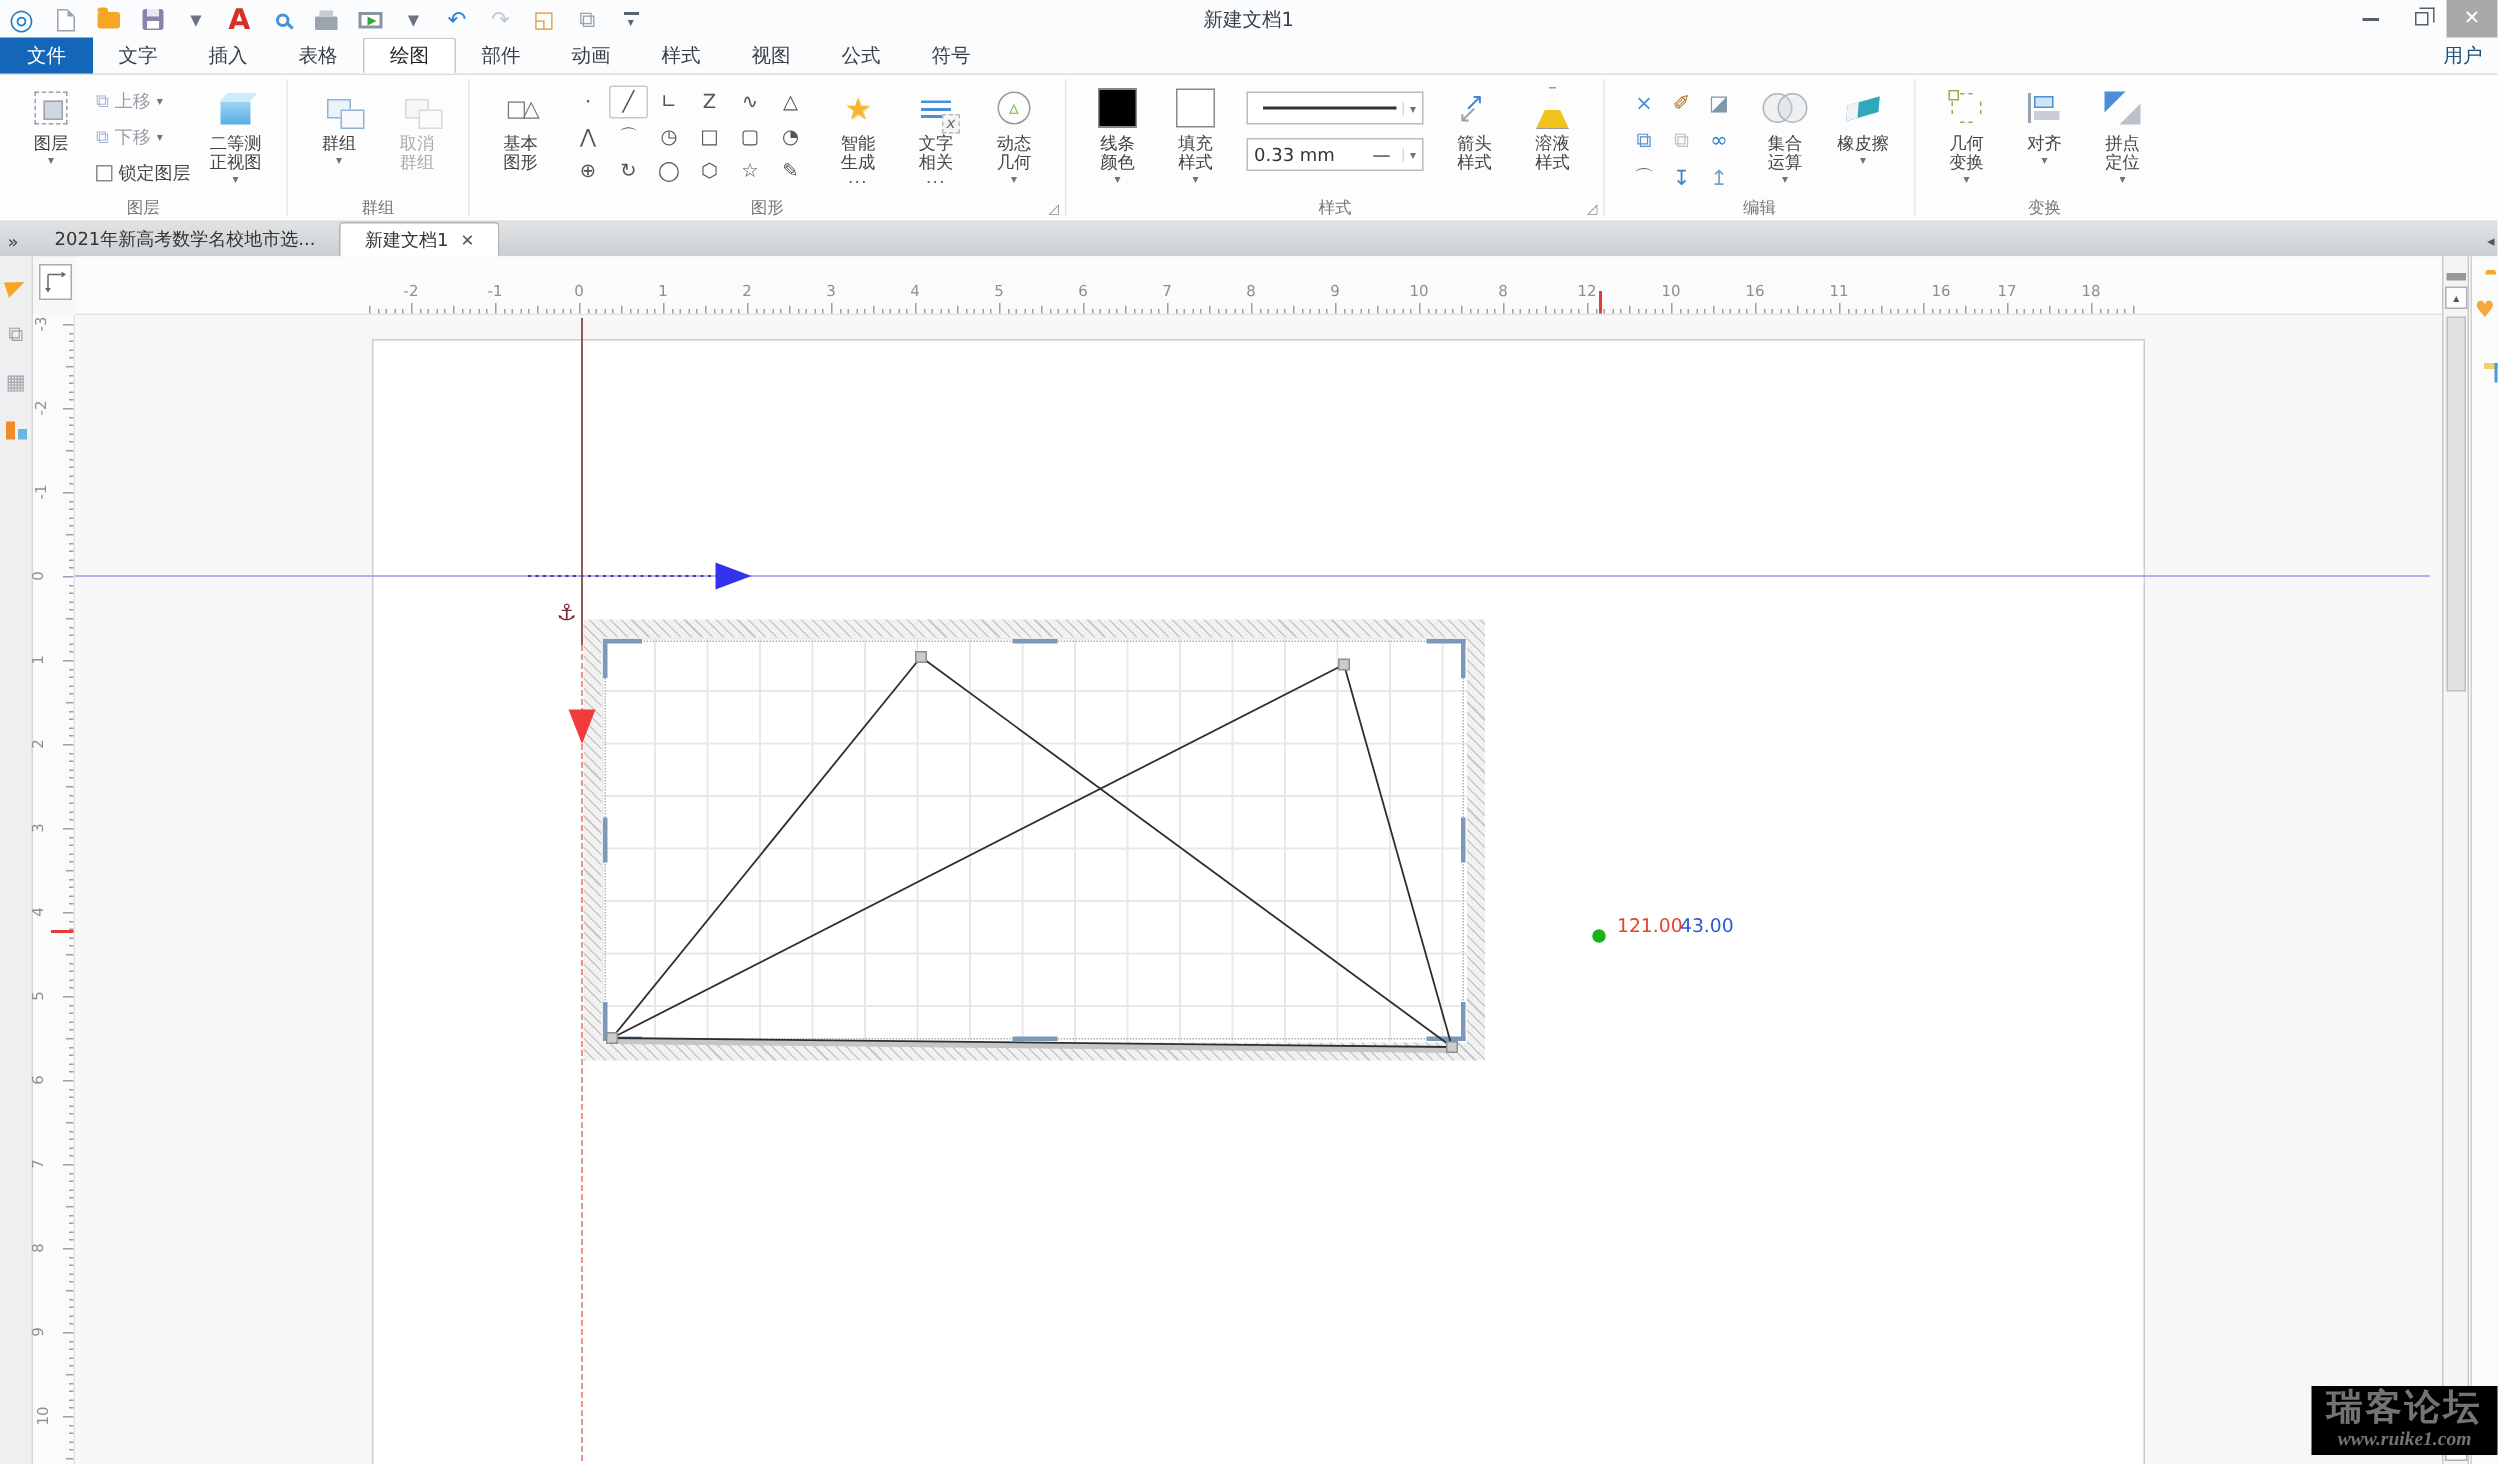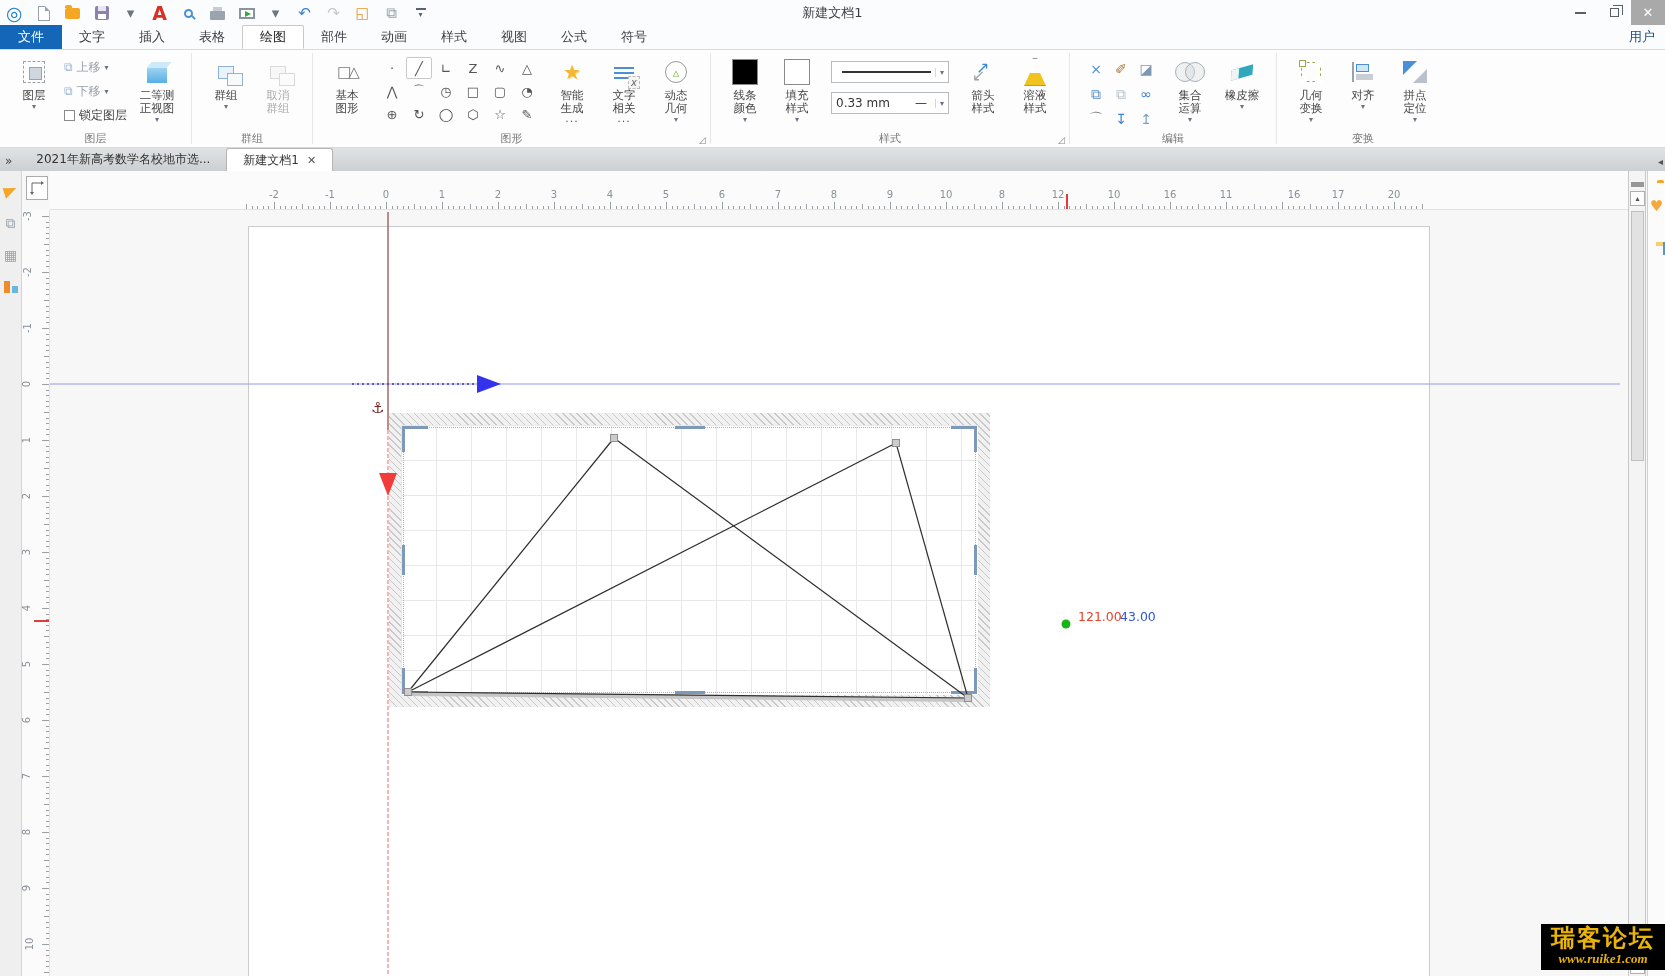--- a/index.html
+++ b/index.html
@@ -142,21 +142,21 @@
   .i-save::before{content:"";position:absolute;left:3px;top:0;width:8px;height:5px;background:#e8e6f0;}
   .i-save::after{content:"";position:absolute;left:3px;bottom:1px;width:8px;height:5px;background:#fff;}
   .i-mag{width:9px;height:9px;border:2px solid #4a90d9;border-radius:50%;position:relative;}
   .i-mag::after{content:"";position:absolute;width:6px;height:2px;background:#4a90d9;transform:rotate(45deg);right:-5px;bottom:-2px;}
   .i-print{width:15px;height:9px;background:#9aa4ae;border-radius:1px;position:relative;margin-top:5px;}
   .i-print::before{content:"";position:absolute;top:-4px;left:3px;width:9px;height:4px;background:#c6ccd2;}
   .i-mon{width:16px;height:11px;border:2px solid #8a94a0;position:relative;background:#fff;}
   .i-mon::after{content:"";position:absolute;left:4px;top:1px;border-left:6px solid #39a63f;border-top:3px solid transparent;border-bottom:3px solid transparent;}
   .i-more{width:10px;border-top:2px solid #5a6470;color:#5a6470;font-size:8px;text-align:center;line-height:8px;padding-top:1px;}
   
-  #watermark{position:absolute;right:0;bottom:6px;width:124px;height:46px;background:#000;color:#eab308;text-align:center;z-index:50;}
+  #watermark{position:absolute;right:0;bottom:6px;width:124px;height:46px;background:#000;color:#737373;text-align:center;z-index:50;}
   #wm1{font-size:24px;font-weight:bold;letter-spacing:2px;line-height:28px;}
   #wm2{font-family:"Liberation Serif","DejaVu Serif",serif;font-style:italic;font-weight:bold;font-size:13px;line-height:14px;}
 </style>
 </head>
 <body>
 
 <div id="titlebar">
   <div class="qa" id="qa">
       <span class="qa-ic qa-logo" style="color: rgb(31, 126, 203);">◎</span>
       <span class="qa-ic">
@@ -716,21 +716,21 @@
       <span class="htick" style="left: 1293.6px; height: 3px;"></span>
       <span class="htick" style="left: 1299.2px; height: 3px;"></span>
       <span class="htick" style="left: 1304.8px; height: 3px;"></span>
       <span class="htick" style="left: 1310.4px; height: 3px;"></span>
       <span class="htick" style="left: 1316px; height: 5px;"></span>
       <span class="htick" style="left: 1321.6px; height: 3px;"></span>
       <span class="htick" style="left: 1327.2px; height: 3px;"></span>
       <span class="htick" style="left: 1332.8px; height: 3px;"></span>
       <span class="htick" style="left: 1338.4px; height: 3px;"></span>
       <span class="htick" style="left: 1344px; height: 7px;"></span>
-      <span class="hnum" style="left: 1344px;">20</span>
+      <span class="hnum" style="left: 1344px;">18</span>
       <span class="htick" style="left: 1349.6px; height: 3px;"></span>
       <span class="htick" style="left: 1355.2px; height: 3px;"></span>
       <span class="htick" style="left: 1360.8px; height: 3px;"></span>
       <span class="htick" style="left: 1366.4px; height: 3px;"></span>
       <span class="htick" style="left: 1372px; height: 5px;"></span>
       <span id="hmarker" style="left: 1016px;"></span>
     </div>
   <div id="vruler">
       <span class="vtick" style="top: 6px; width: 7px;"></span>
       <span class="vnum" style="top: 6px;">-3</span>

